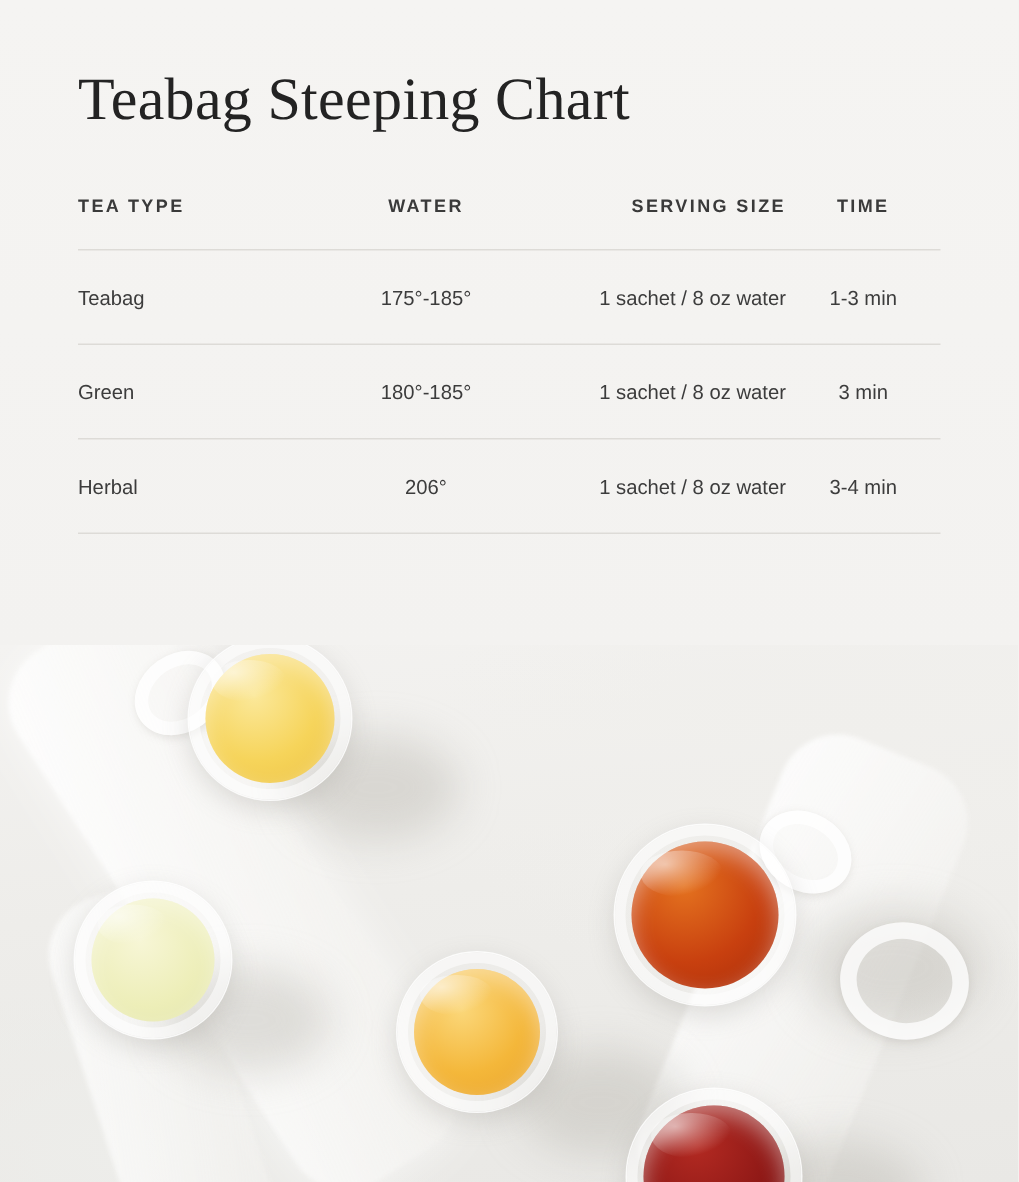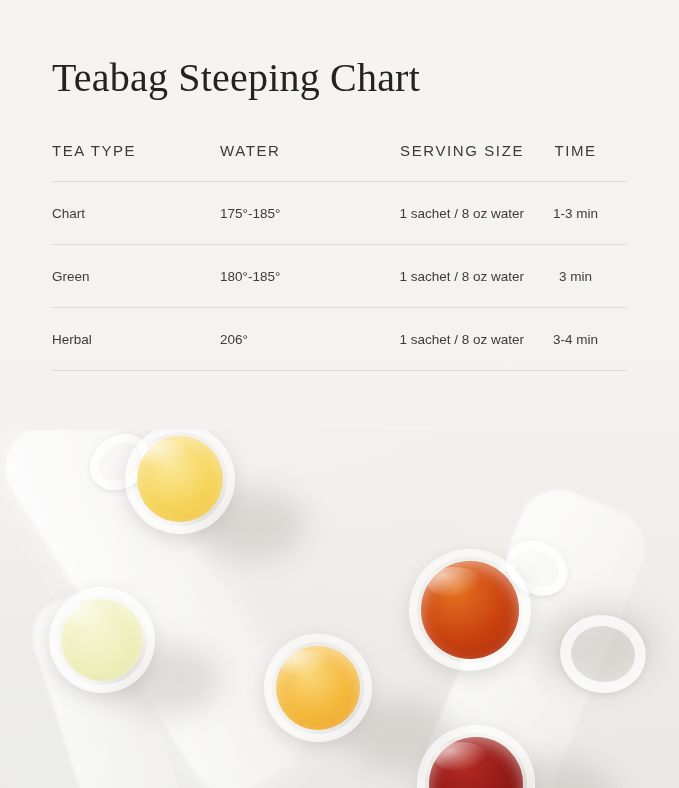--- a/index.html
+++ b/index.html
@@ -110,49 +110,49 @@
     position: relative;
     z-index: 5;
     padding: 44px 52px 0 52px;
   }
   .title {
     font-family: "Liberation Serif", serif;
     font-size: 40px;
     font-weight: 400;
     color: #232323;
     letter-spacing: 0.2px;
-    margin: 12px 0 42px 0;
+    margin: 0 0 42px 0;
     line-height: 1.1;
   }
   table.chart {
     width: 575px;
     border-collapse: collapse;
     table-layout: fixed;
   }
   table.chart th {
-    font-size: 15px;
-    font-weight: 400;
+    font-size: 12px;
+    font-weight: 700;
     letter-spacing: 1.6px;
     color: #3a3a3a;
     text-transform: uppercase;
     padding: 0 0 22px 0;
     border-bottom: 1px solid #dddbd7;
   }
   table.chart td {
     font-size: 13.5px;
     font-weight: 400;
     color: #3c3c3c;
     padding: 24px 0 23px 0;
     border-bottom: 1px solid #dddbd7;
   }
   table.chart tr:last-child td {
     border-bottom: 1px solid #dddbd7;
   }
   .col-type   { width: 168px; text-align: left; }
-  .col-water  { width: 128px; text-align: left; }
+  .col-water  { width: 128px; text-align: center; }
   .col-size   { width: 176px; text-align: right; }
   .col-time   { width: 103px; text-align: center; }
 </style>
 </head>
 <body>
 
 <div class="page">
 
   <div class="photo">
     <div class="photo-bg"></div>
@@ -204,21 +204,21 @@
       <thead>
         <tr>
           <th class="col-type">TEA TYPE</th>
           <th class="col-water">WATER</th>
           <th class="col-size">SERVING SIZE</th>
           <th class="col-time">TIME</th>
         </tr>
       </thead>
       <tbody>
         <tr>
-          <td class="col-type">Chart</td>
+          <td class="col-type">Teabag</td>
           <td class="col-water">175°-185°</td>
           <td class="col-size">1 sachet / 8 oz water</td>
           <td class="col-time">1-3 min</td>
         </tr>
         <tr>
           <td class="col-type">Green</td>
           <td class="col-water">180°-185°</td>
           <td class="col-size">1 sachet / 8 oz water</td>
           <td class="col-time">3 min</td>
         </tr>

